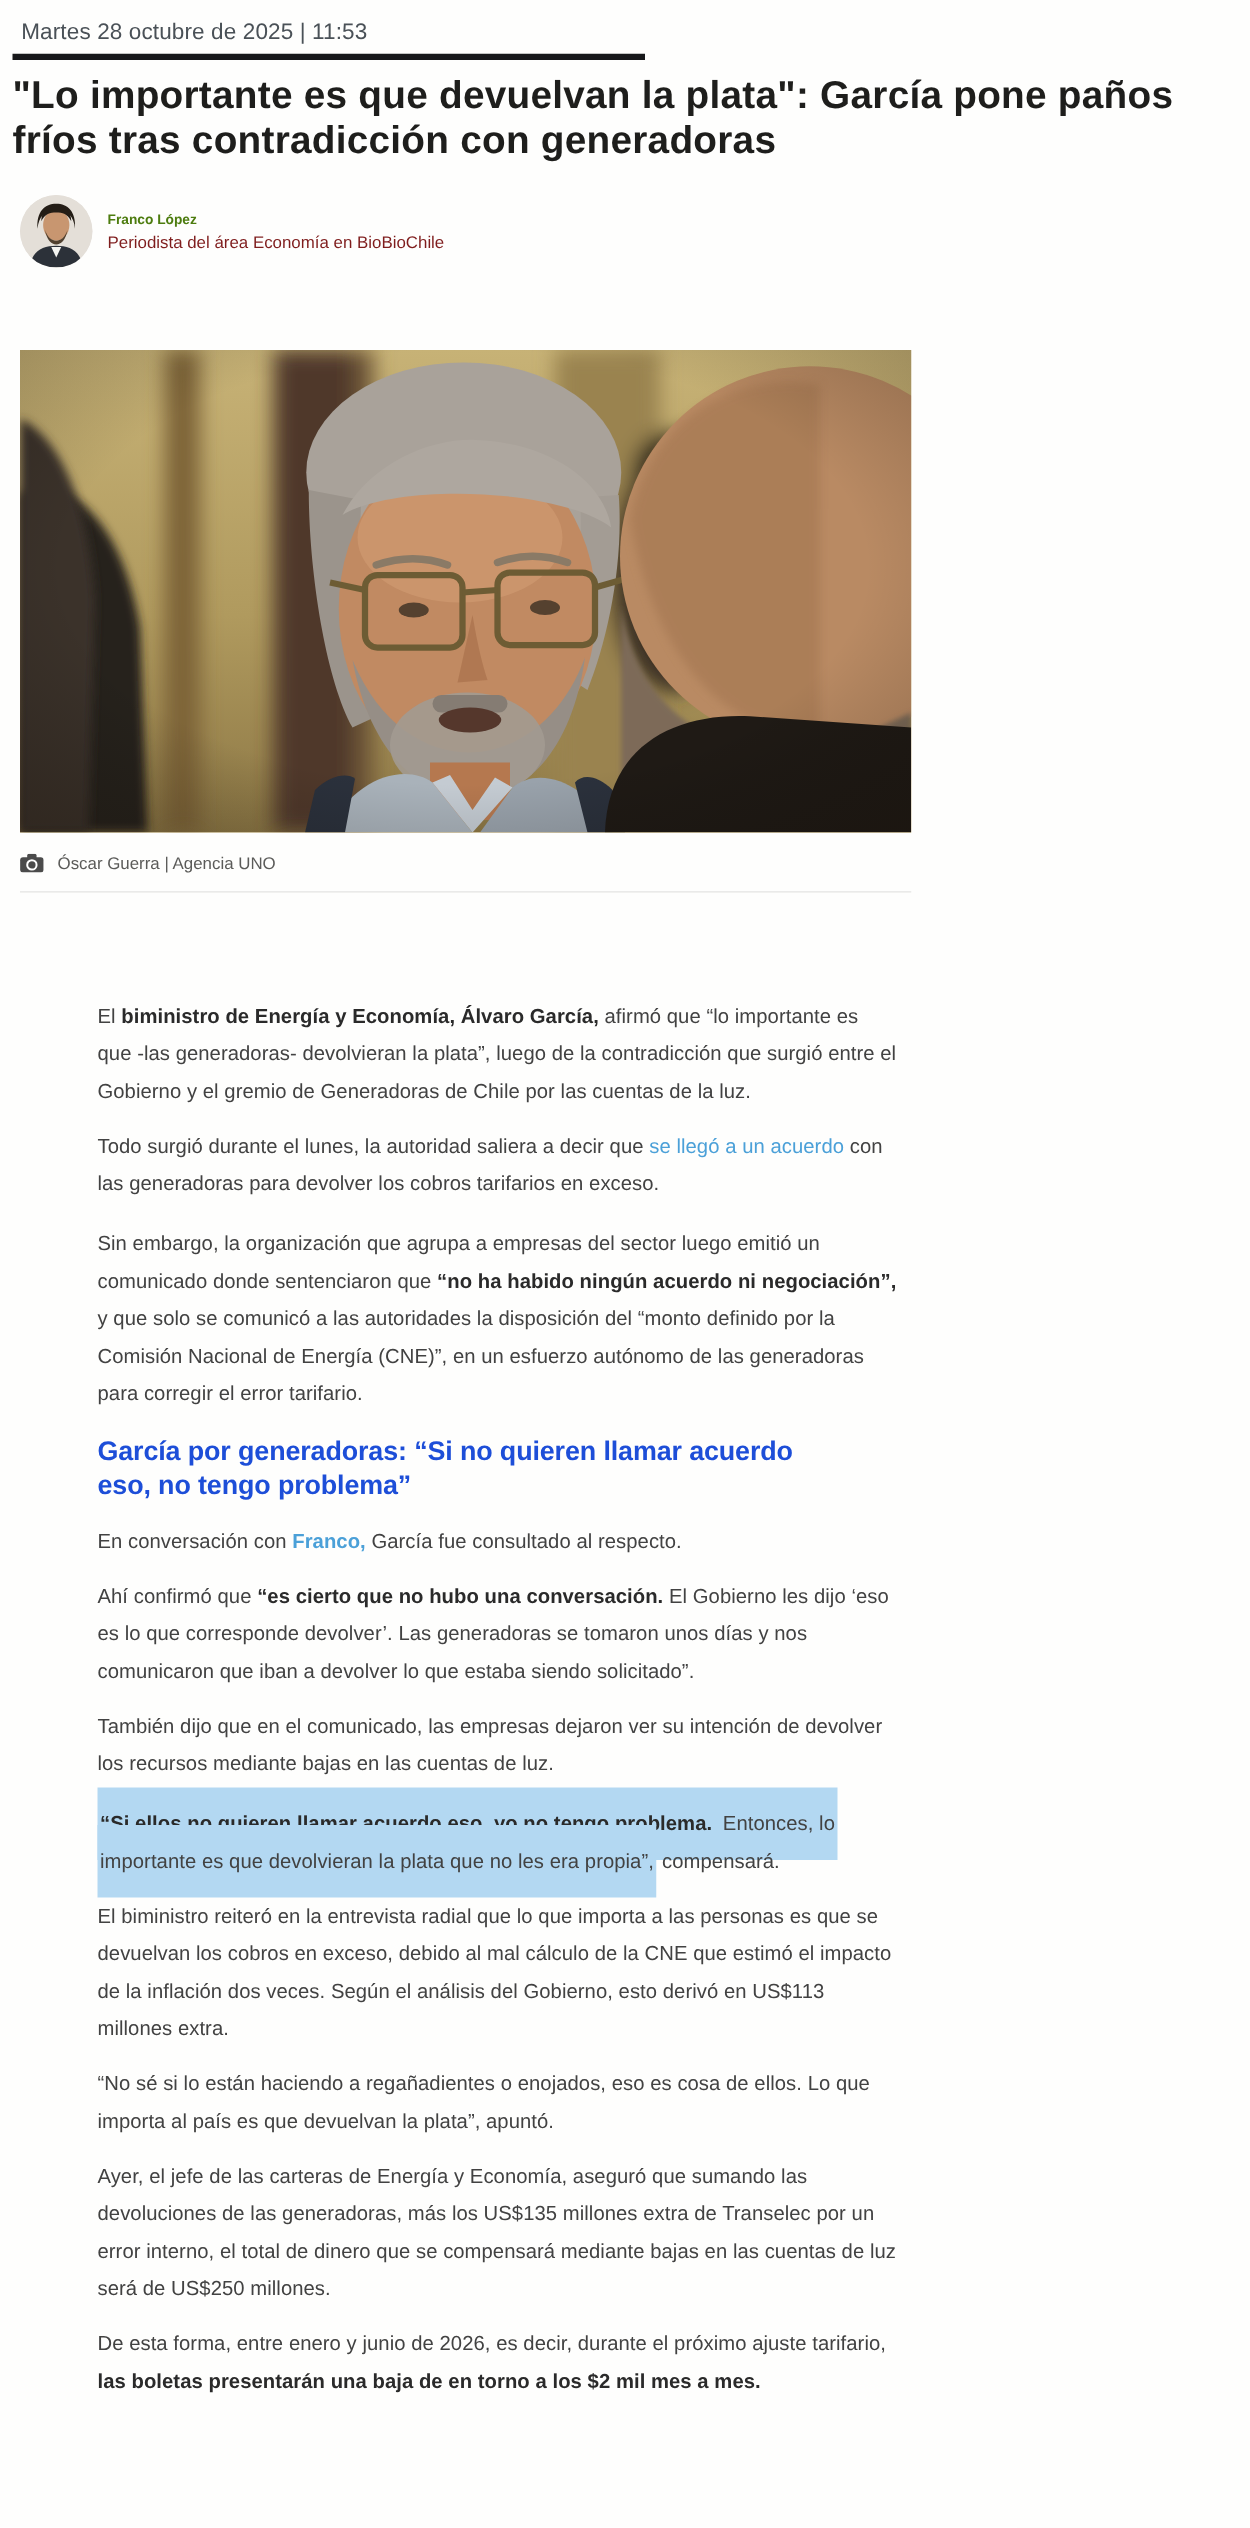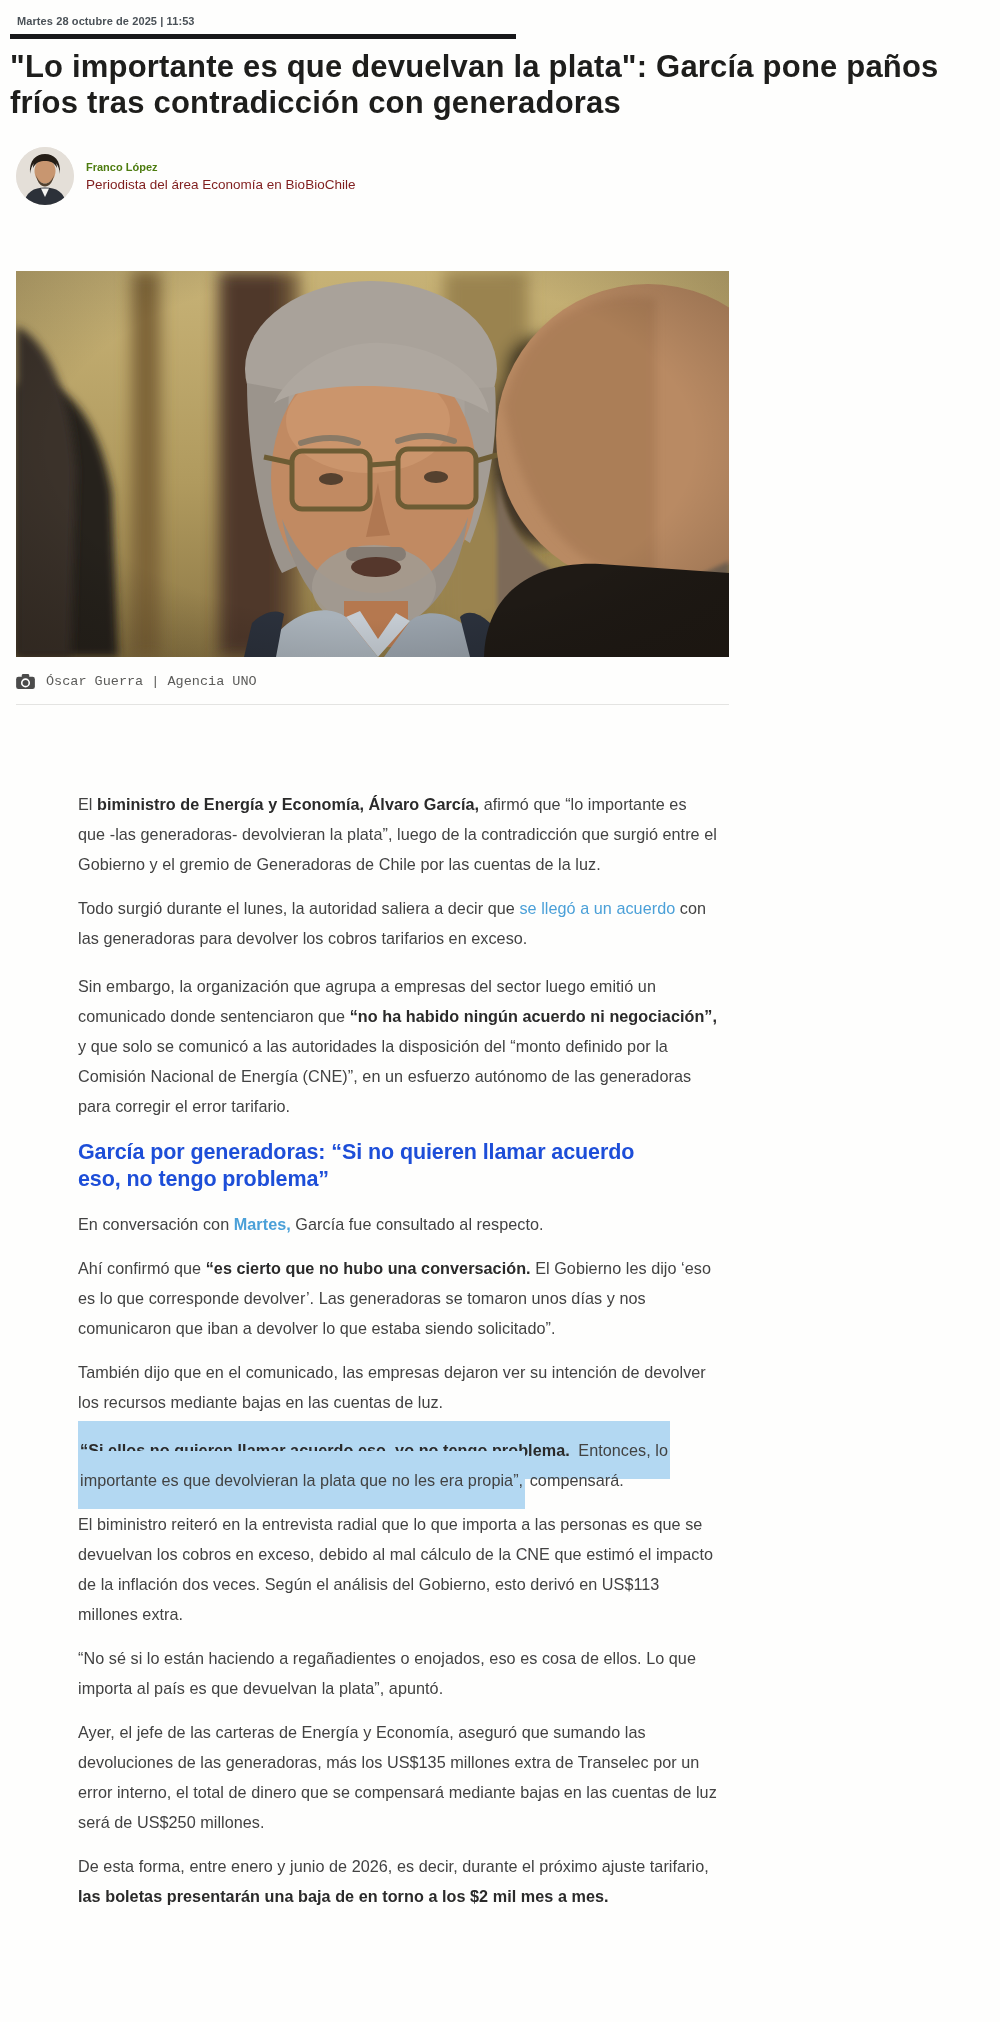--- a/index.html
+++ b/index.html
@@ -2,41 +2,41 @@
 <html><head>
 <meta charset="utf-8">
 <style>
   html,body{margin:0;padding:0;background:#ffffff;}
   .page{
     position:relative;width:1000px;height:2022px;overflow:hidden;background:#fefefd;
     font-family:"Liberation Sans", sans-serif;
   }
   
   .date-line{
-    padding:15px 0 0 17px;font-size:11px;color:#4a5157;letter-spacing:0.1px;font-weight:bold;
+    padding:15px 0 0 17px;font-size:18px;color:#4a5157;letter-spacing:0.1px;
   }
   .title-rule{
     margin:7px 0 0 10px;width:506px;height:5px;background:#17181a;
   }
   
   h1.headline{
     margin:10px 20px 0 10px;max-width:975px;
     font-size:31px;line-height:36px;font-weight:bold;color:#1e1e1c;letter-spacing:0.2px;
   }
   
   .author{display:flex;align-items:center;margin:26px 0 0 16px;}
   .avatar{
     width:58px;height:58px;border-radius:50%;overflow:hidden;flex:0 0 auto;
     background:#e5e0da;display:block;cursor:pointer;
   }
   .author-meta{margin-left:12px;}
   .author-name{font-size:11px;font-weight:bold;color:#4d7c0f;text-decoration:none;display:block;cursor:pointer;}
   .author-role{font-size:13.5px;color:#7f1d1d;margin-top:4px;}
   
-  figure{margin:66px 0 0 16px;padding:0;width:767px;font-family:Liberation Mono, monospace;}
+  figure{margin:66px 0 0 16px;padding:0;width:767px;}
   .hero{width:713px;height:386px;overflow:hidden;background:#b29c60;display:block;}
   figcaption{
     display:flex;align-items:center;gap:11px;margin-top:17px;
     font-size:13.5px;color:#5b5b59;
   }
   .cam{display:inline-flex;align-items:center;}
   .divider{
     margin:15px 0 0 16px;width:713px;height:0;border:none;border-top:1px solid #e4e4e2;
   }
   
@@ -170,21 +170,21 @@
     </figcaption>
   </figure>
 
   <hr class="divider">
 
   <div class="article-body">
       <p><span>El </span><span class="b">biministro de Energía y Economía, Álvaro García,</span><span> afirmó que “lo importante es que -las generadoras- devolvieran la plata”, luego de la contradicción que surgió entre el Gobierno y el gremio de Generadoras de Chile por las cuentas de la luz.</span></p>
       <p><span>Todo surgió durante el lunes, la autoridad saliera a decir que </span><a class="link" href="#">se llegó a un acuerdo</a><span> con las generadoras para devolver los cobros tarifarios en exceso.</span></p>
       <p class="gap-lg"><span>Sin embargo, la organización que agrupa a empresas del sector luego emitió un comunicado donde sentenciaron que </span><span class="b">“no ha habido ningún acuerdo ni negociación”,</span><span> y que solo se comunicó a las autoridades la disposición del “monto definido por la Comisión Nacional de Energía (CNE)”, en un esfuerzo autónomo de las generadoras para corregir el error tarifario.</span></p>
       <h2>García por generadoras: “Si no quieren llamar acuerdo eso, no tengo problema”</h2>
-      <p><span>En conversación con </span><a class="b link" href="#">Martes,</a><span> García fue consultado al respecto.</span></p>
+      <p><span>En conversación con </span><a class="b link" href="#">Franco,</a><span> García fue consultado al respecto.</span></p>
       <p><span>Ahí confirmó que </span><span class="b">“es cierto que no hubo una conversación.</span><span> El Gobierno les dijo ‘eso es lo que corresponde devolver’. Las generadoras se tomaron unos días y nos comunicaron que iban a devolver lo que estaba siendo solicitado”.</span></p>
       <p><span>También dijo que en el comunicado, las empresas dejaron ver su intención de devolver los recursos mediante bajas en las cuentas de luz.</span></p>
       <p class="gap-lg"><span class="b hl">“Si ellos no quieren llamar acuerdo eso, yo no tengo problema.</span><span class="hl"> Entonces, lo importante es que devolvieran la plata que no les era propia”,</span><span> compensará.</span></p>
       <p><span>El biministro reiteró en la entrevista radial que lo que importa a las personas es que se devuelvan los cobros en exceso, debido al mal cálculo de la CNE que estimó el impacto de la inflación dos veces. Según el análisis del Gobierno, esto derivó en US$113 millones extra.</span></p>
       <p><span>“No sé si lo están haciendo a regañadientes o enojados, eso es cosa de ellos. Lo que importa al país es que devuelvan la plata”, apuntó.</span></p>
       <p><span>Ayer, el jefe de las carteras de Energía y Economía, aseguró que sumando las devoluciones de las generadoras, más los US$135 millones extra de Transelec por un error interno, el total de dinero que se compensará mediante bajas en las cuentas de luz será de US$250 millones.</span></p>
       <p><span>De esta forma, entre enero y junio de 2026, es decir, durante el próximo ajuste tarifario, </span><span class="b">las boletas presentarán una baja de en torno a los $2 mil mes a mes.</span></p>
     </div>
 
 </div>

